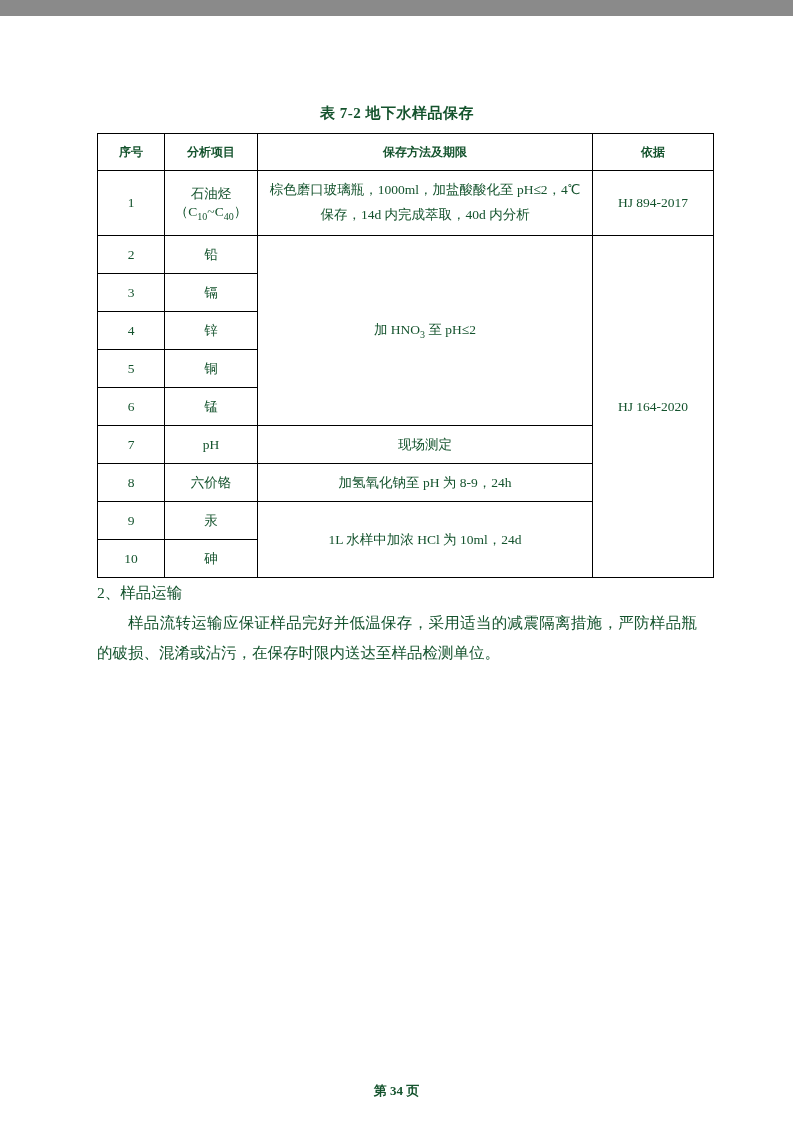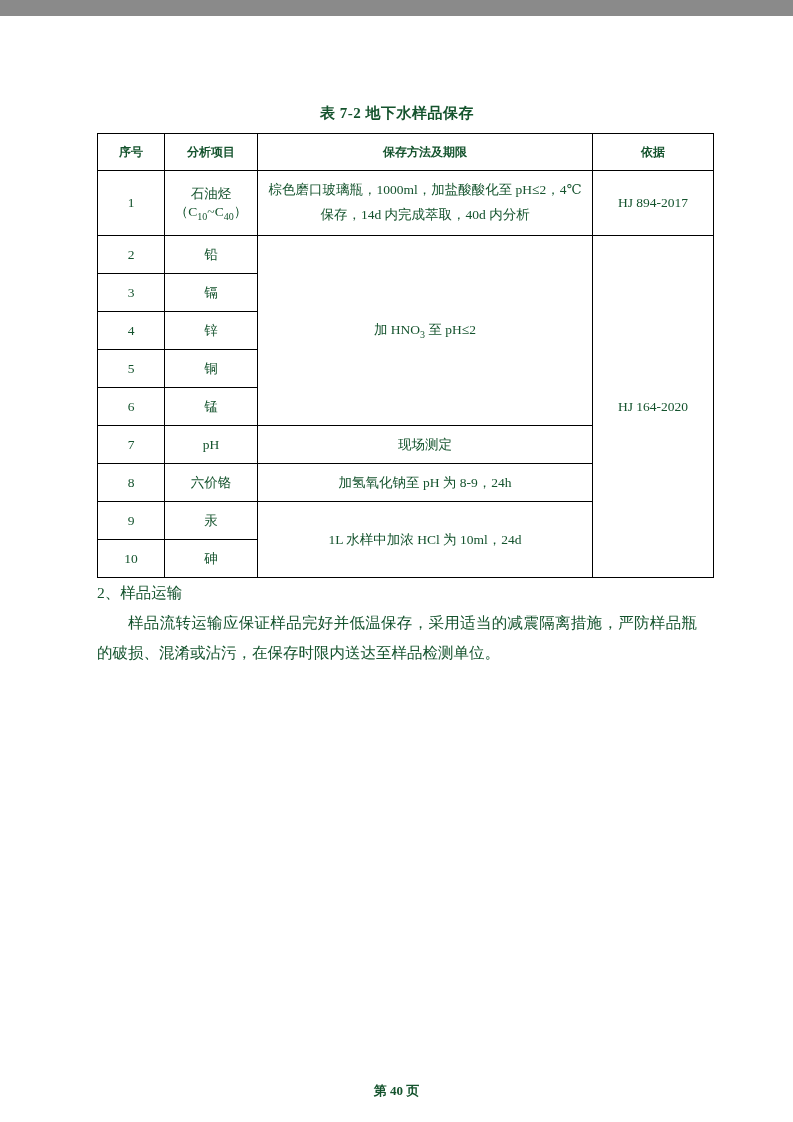--- a/index.html
+++ b/index.html
@@ -53,20 +53,21 @@
   .col-no { width: 62px; }
   .col-item { width: 88px; }
   .col-method { width: 330px; }
   .col-basis { width: 116px; }
 
   .row-tall td { height: 58px; }
   .row-normal td { height: 31px; }
 
   .method-two-line {
     line-height: 1.85;
+    font-family: Liberation Serif, serif;
   }
   .sub { font-size: 10px; vertical-align: sub; }
 
   .body-text {
     font-size: 15.5px;
     line-height: 1.95;
     margin: 0;
     text-align: justify;
   }
   .heading-line {
@@ -167,14 +168,14 @@
 
 
     <div>
       <p class="heading-line">2、样品运输</p>
       <p class="body-text indent">样品流转运输应保证样品完好并低温保存，采用适当的减震隔离措施，严防样品瓶的破损、混淆或沾污，在保存时限内送达至样品检测单位。</p>
     </div>
 
 
   </div>
 
-  <div class="footer">第 40 页</div>
+  <div class="footer">第 34 页</div>
 </div>
 
 </body></html>

